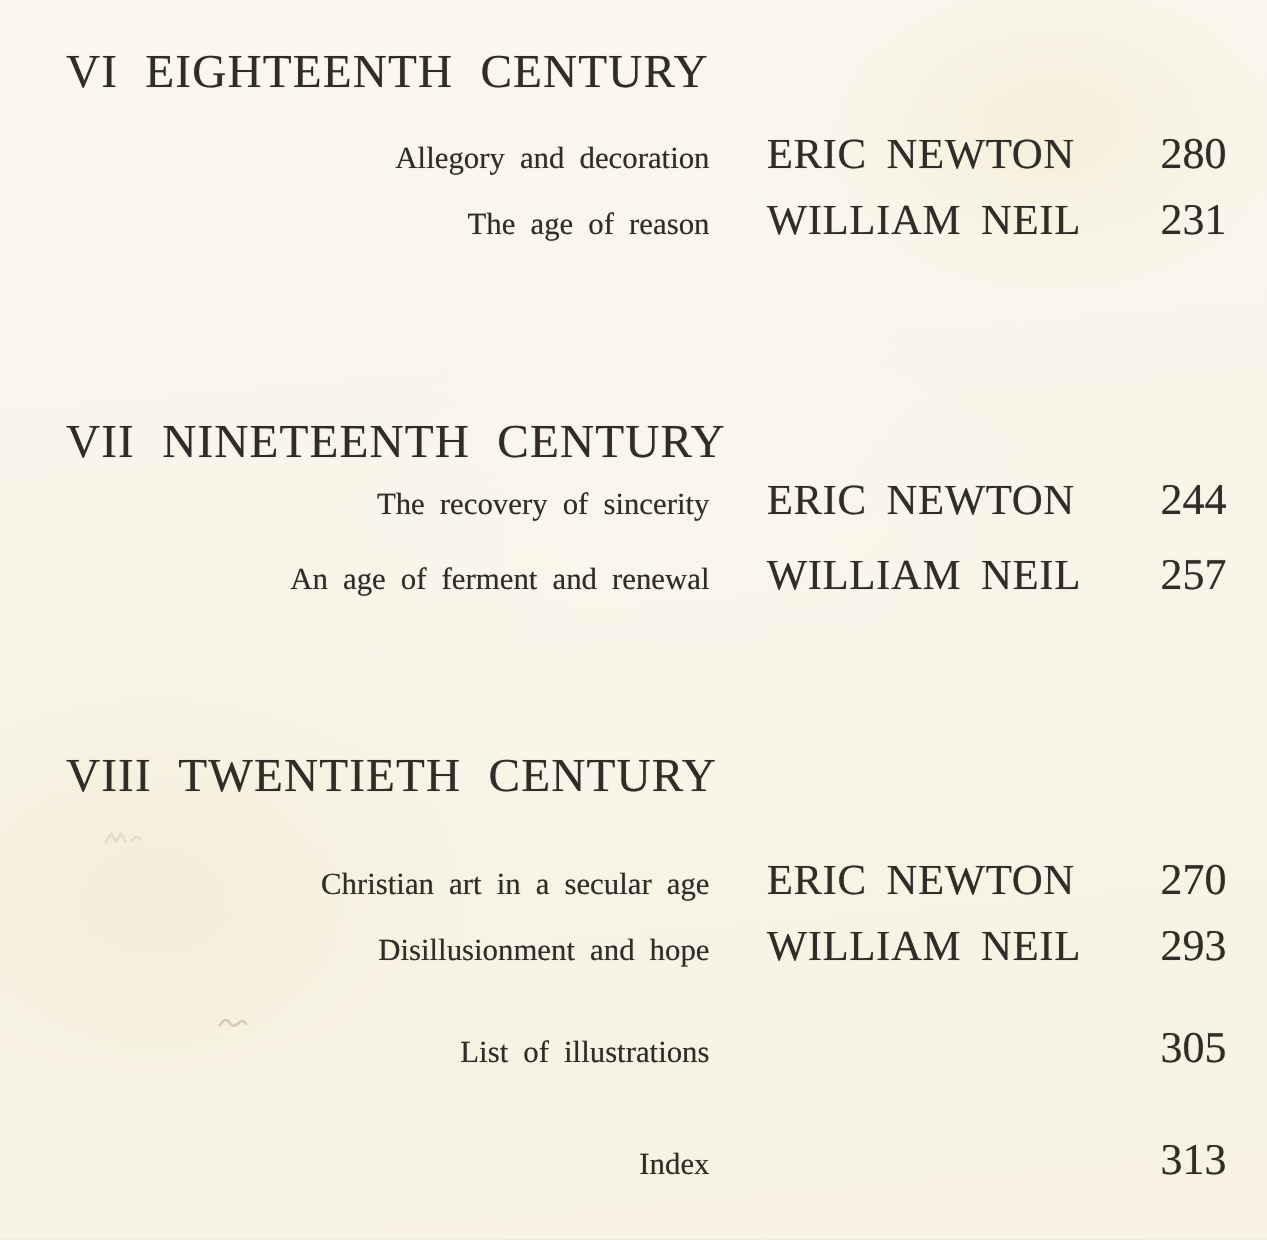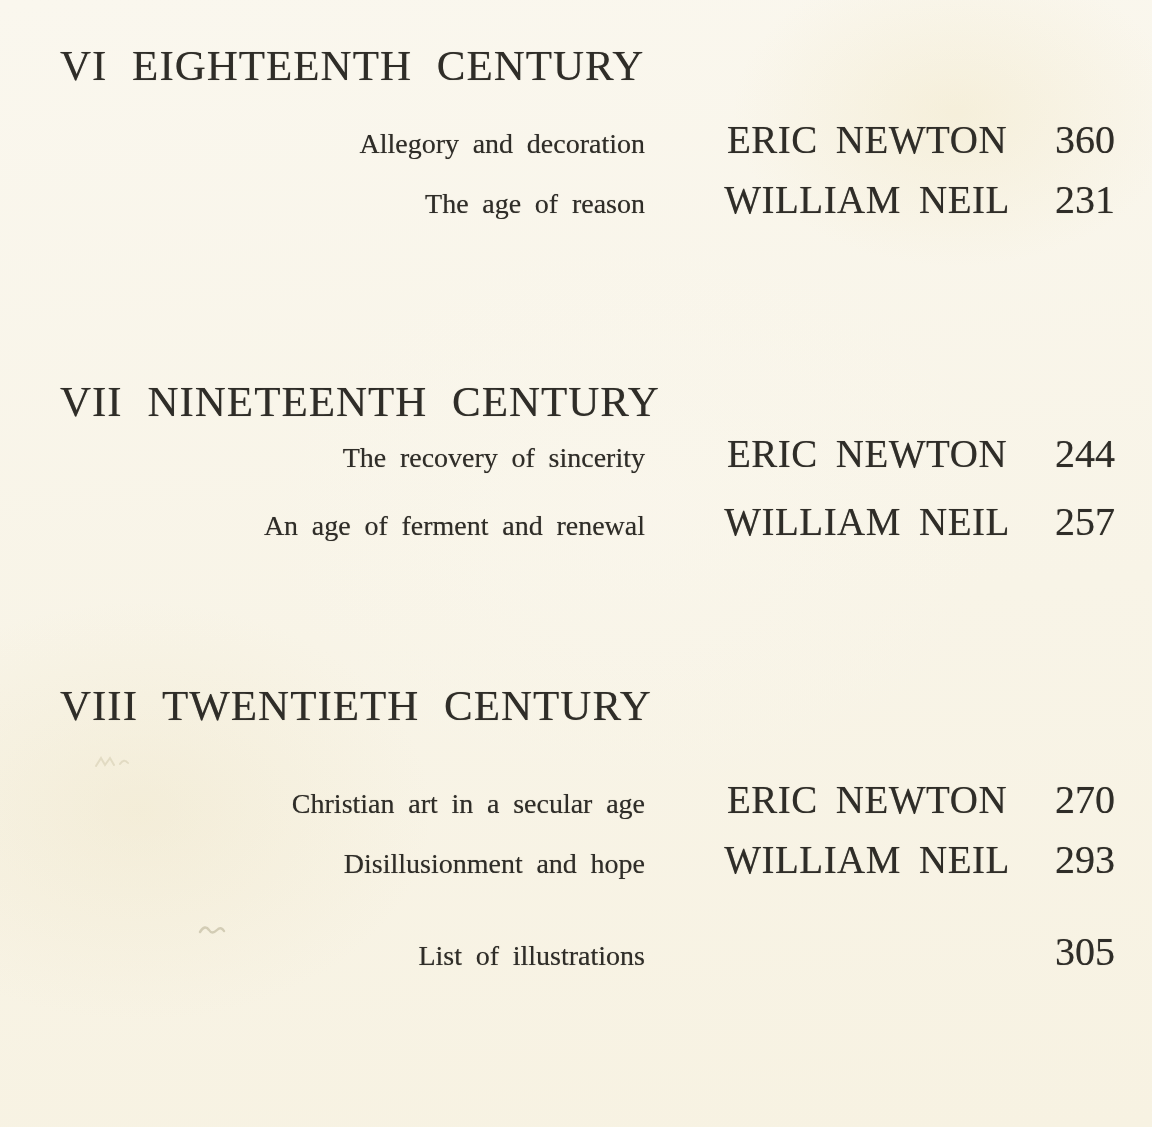--- a/index.html
+++ b/index.html
@@ -43,21 +43,21 @@
   }
   .cell-title {
     grid-column: 1;
     text-align: right;
     font-size: 28px;
     word-spacing: 0.24em;
     white-space: nowrap;
   }
   .cell-author {
     grid-column: 3;
-    text-align: center;
+    text-align: left;
     font-size: 39px;
     letter-spacing: 0.5px;
     word-spacing: 0.2em;
     white-space: nowrap;
   }
   .cell-page {
     grid-column: 4;
     text-align: right;
     font-size: 40px;
   }
@@ -82,21 +82,21 @@
 <body>
 
 <div class="page">
 
   <div class="heading" id="h-sec1">VI EIGHTEENTH CENTURY</div>
 
   <div class="row" id="r-s1e1">
     <span class="cell-title">Allegory and decoration</span>
     <span></span>
     <span class="cell-author">ERIC NEWTON</span>
-    <span class="cell-page">360</span>
+    <span class="cell-page">280</span>
   </div>
 
   <div class="row" id="r-s1e2">
     <span class="cell-title">The age of reason</span>
     <span></span>
     <span class="cell-author">WILLIAM NEIL</span>
     <span class="cell-page">231</span>
   </div>
 
   <div class="heading" id="h-sec2">VII NINETEENTH CENTURY</div>
@@ -131,20 +131,26 @@
     <span class="cell-page">293</span>
   </div>
 
   <div class="row" id="r-f1">
     <span class="cell-title">List of illustrations</span>
     <span></span>
     <span class="cell-author"></span>
     <span class="cell-page">305</span>
   </div>
 
+  <div class="row" id="r-f2">
+    <span class="cell-title">Index</span>
+    <span></span>
+    <span class="cell-author"></span>
+    <span class="cell-page">313</span>
+  </div>
 
   <svg class="smudge" style="left:196px; top:918px;" width="60" height="26" viewBox="0 0 60 26">
     <path d="M4 14 q5 -8 9 -2 q3 5 8 0 q4 -4 7 1" fill="none" stroke="#b6ae92" stroke-width="2.4" opacity="0.55" stroke-linecap="round"></path>
   </svg>
   <svg class="smudge" style="left:92px; top:752px;" width="50" height="20" viewBox="0 0 50 20">
     <path d="M4 14 l5 -8 4 7 5 -7 4 7 M28 12 q4 -6 8 -1" fill="none" stroke="#cdc4a4" stroke-width="2" opacity="0.45" stroke-linecap="round"></path>
   </svg>
 
 </div>
 

